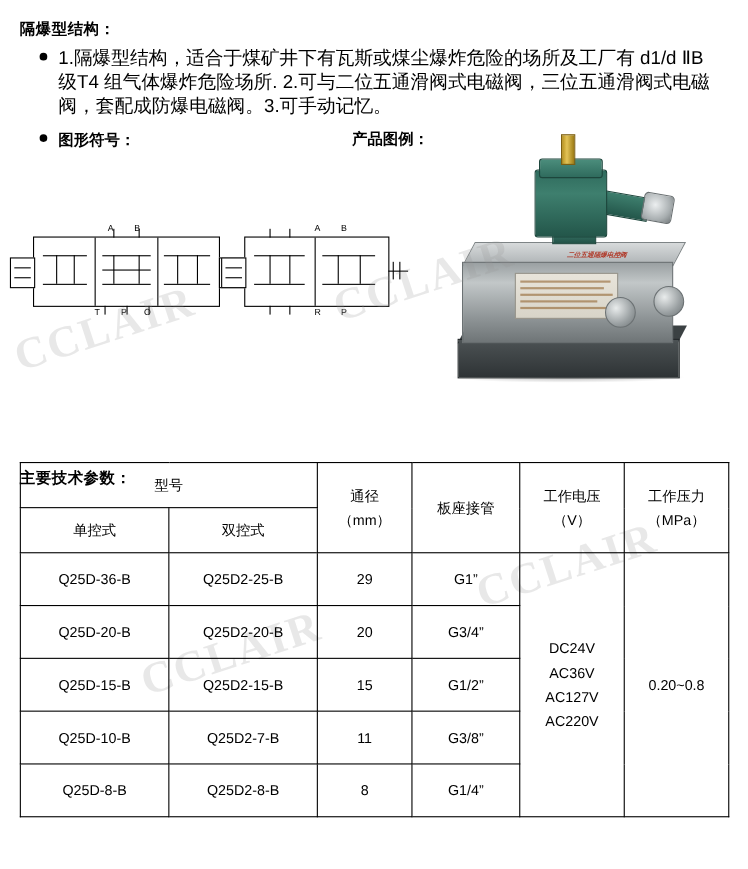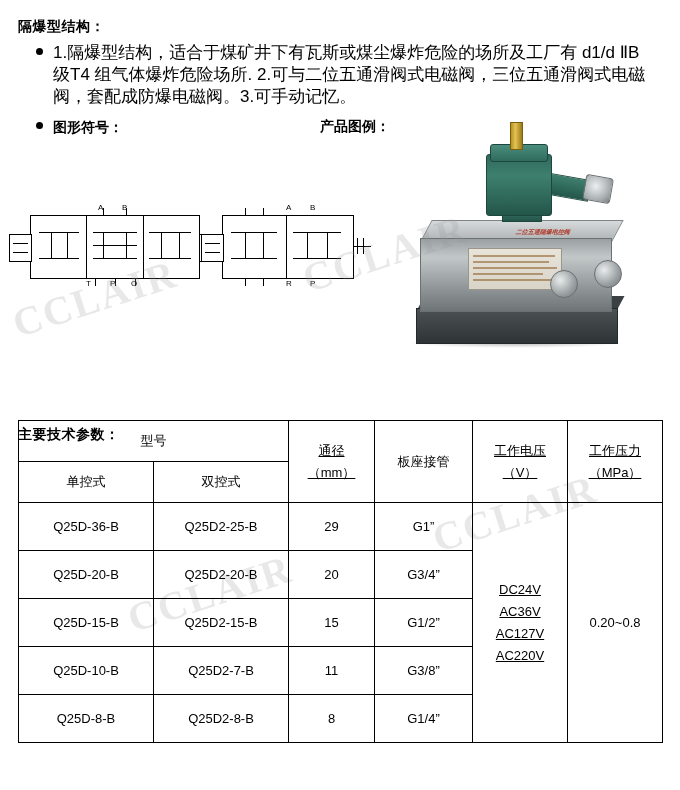--- a/index.html
+++ b/index.html
@@ -252,21 +252,21 @@
     border: 1px solid #000;
     text-align: center;
     vertical-align: middle;
     font-size: 13px;
     font-weight: normal;
     padding: 2px 2px;
     height: 43px;
     color: #000;
   }
   #spec-table .hdr { height: 36px; }
-  .mini-line { display:block; line-height: 22px; text-decoration: underline; }
+  .mini-line { display:block; line-height: 22px; }
 </style>
 </head>
 <body>
 
 <div class="page">
 
   <div class="section-title" id="features-title">隔爆型结构：</div>
 
   <div class="bullet-row" id="feature-1">
     <span class="bullet-dot"></span>

